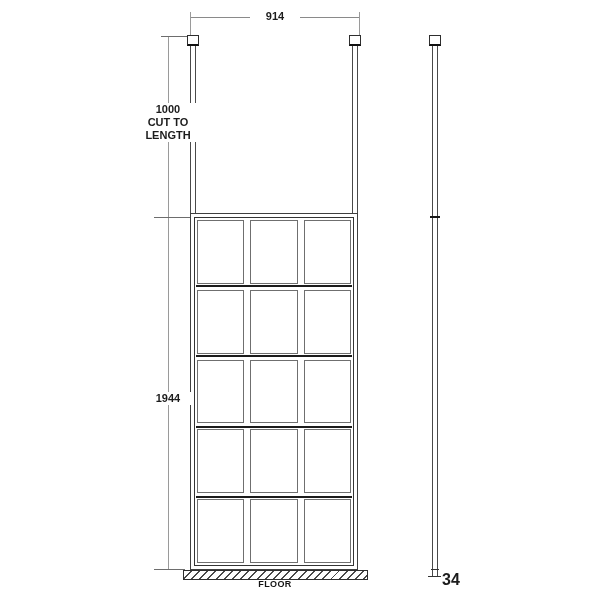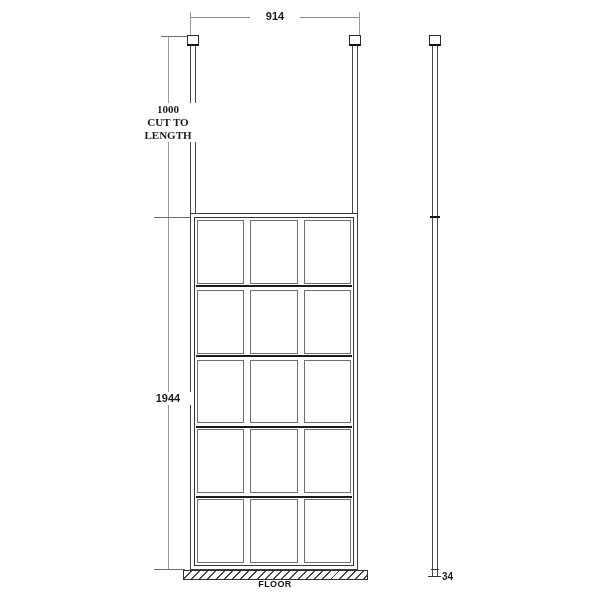--- a/index.html
+++ b/index.html
@@ -37,39 +37,39 @@
   .floor-label{position:absolute;left:235px;top:579px;width:80px;text-align:center;
                font-size:9px;font-weight:bold;color:#141414;letter-spacing:.4px;}
   
   .side-bar{position:absolute;left:432px;top:45px;width:4px;height:532px;background:#fff;
             border-left:1px solid #4a4a4a;border-right:1px solid #4a4a4a;}
   .side-junction{position:absolute;left:430px;top:216px;width:10px;height:2px;background:#161616;}
   .side-floorline{position:absolute;left:431px;top:569px;width:8px;height:0;
                   border-top:1.5px solid #333;}
   .side-foot{position:absolute;left:428px;top:576px;width:13px;height:0;
              border-top:1.5px solid #333;}
-  .depth-label{position:absolute;left:442px;top:571px;font-size:10px;font-weight:bold;
+  .depth-label{position:absolute;left:442px;top:571px;font-size:16px;font-weight:bold;
                color:#1c1c1c;background:#fff;z-index:5;}
 </style>
 </head>
 <body>
 
 <div class="stage">
 
   <div class="dim-hline" style="left:190px;top:17px;width:169px;"></div>
   <div class="dim-vline" style="left:190px;top:12px;height:23px;"></div>
   <div class="dim-vline" style="left:359px;top:12px;height:23px;"></div>
   <div class="dim-label" style="left:250px;top:10px;width:50px;">914</div>
 
   <div class="dim-vline" style="left:168px;top:37px;height:533px;"></div>
   <div class="dim-tick" style="left:161px;top:36px;width:29px;"></div>
   <div class="dim-tick" style="left:154px;top:217px;width:36px;"></div>
   <div class="dim-tick" style="left:154px;top:569px;width:31px;"></div>
 
-  <div class="dim-label" style="left:128px;top:103px;width:80px;font-family:Liberation Serif, serif;">
+  <div class="dim-label" style="left:128px;top:103px;width:80px;">
     <div>1000</div>
     <div>CUT TO</div>
     <div>LENGTH</div>
   </div>
 
   <div class="dim-label" style="left:143px;top:392px;width:50px;">1944</div>
 
   <div class="cap" style="left:187px;top:35px;"></div>
   <div class="post" style="left:190px;top:45px;height:168px;"></div>
 

